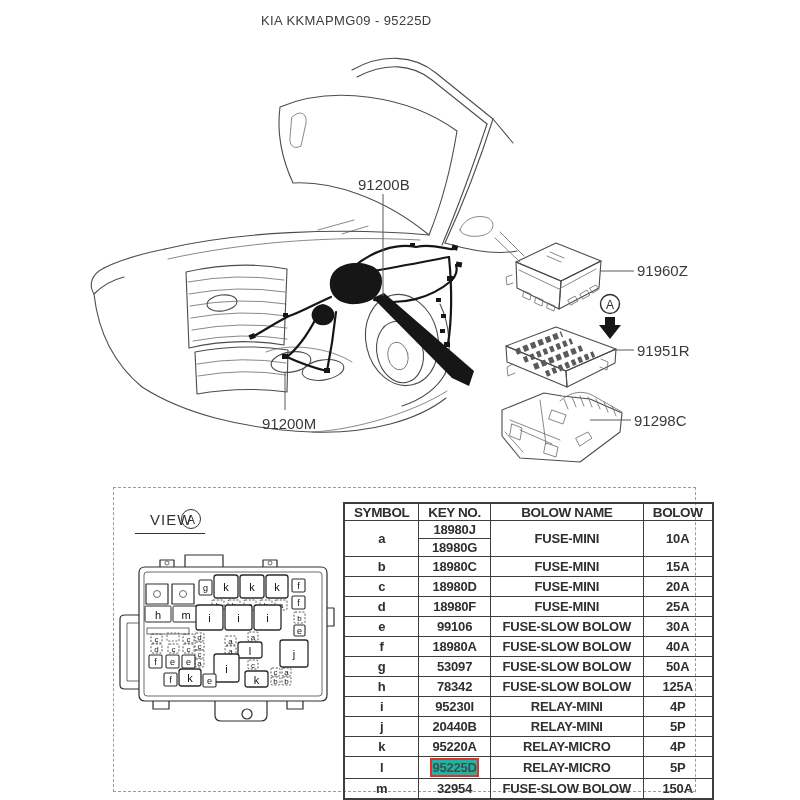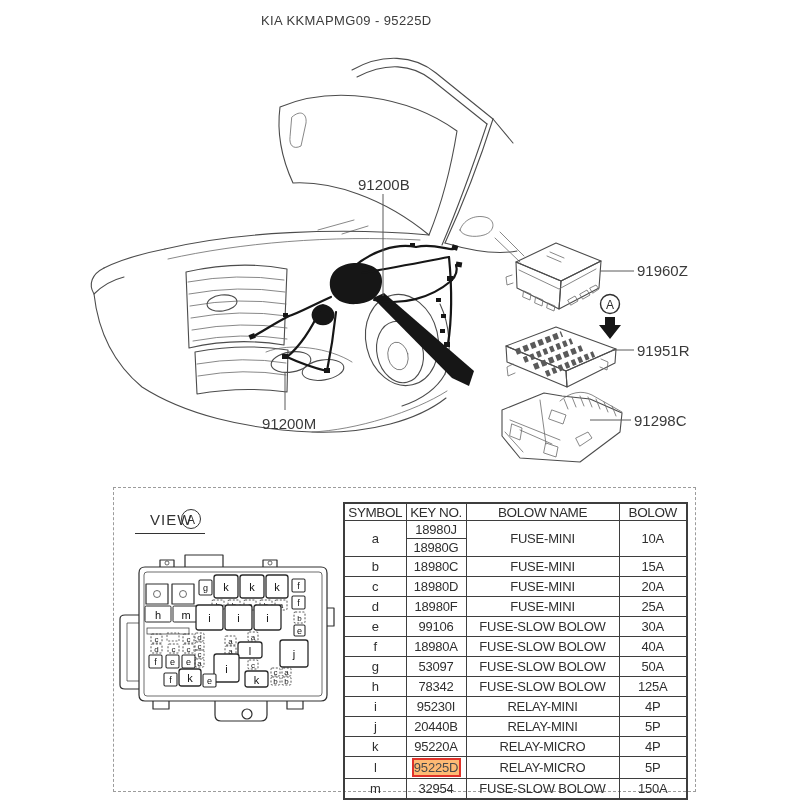--- a/index.html
+++ b/index.html
@@ -41,28 +41,28 @@
   .cell-fuse rect{fill:#fff;stroke:#2b2b2b;stroke-width:1.1;}
   .cell-fuse text{font-size:9px;}
   .cell-tag rect{fill:none;stroke:#2b2b2b;stroke-width:.8;stroke-dasharray:2,1.6;}
   .cell-tag text{font-size:8px;}
   .cell-open rect{fill:none;stroke:#2b2b2b;stroke-width:1;}
   .cell-open text{font-size:11px;}
 
   
   #parts-table{left:343px;top:502px;border-collapse:collapse;table-layout:fixed;}
   #parts-table td,#parts-table th{border:1px solid #3e3e3e;text-align:center;vertical-align:middle;
-      padding:0 3px;font-weight:normal;overflow:hidden;white-space:nowrap;}
+      padding:0 9px;font-weight:bold;overflow:hidden;white-space:nowrap;}
   #parts-table{border:2px solid #3e3e3e;}
   #parts-table th{height:16px;font-size:13.5px;letter-spacing:-0.4px;}
   #parts-table td{font-size:13px;letter-spacing:-0.2px;}
   tr.row-s td{height:19px;}
   tr.row-h td{height:17px;}
   col.c-sym{width:62px;} col.c-key{width:60px;} col.c-part{width:153px;} col.c-rem{width:68px;}
-  td .hl{display:block;margin:1px 2px;border:2px solid #e03229;background:#fdba74;color:#4a4a4a;}
+  td .hl{display:block;margin:1px 2px;border:2px solid #e03229;background:#14b8a6;color:#4a4a4a;}
 </style>
 </head>
 <body>
 
 <div id="title" class="abs">KIA KKMAPMG09 - 95225D</div>
 
 <svg id="main-art" class="abs" width="660" height="440" viewBox="60 40 660 440">
 
   <g>
     <path class="ln" d="M352,70 C382,53 414,55 436,73 L493,119"></path>

